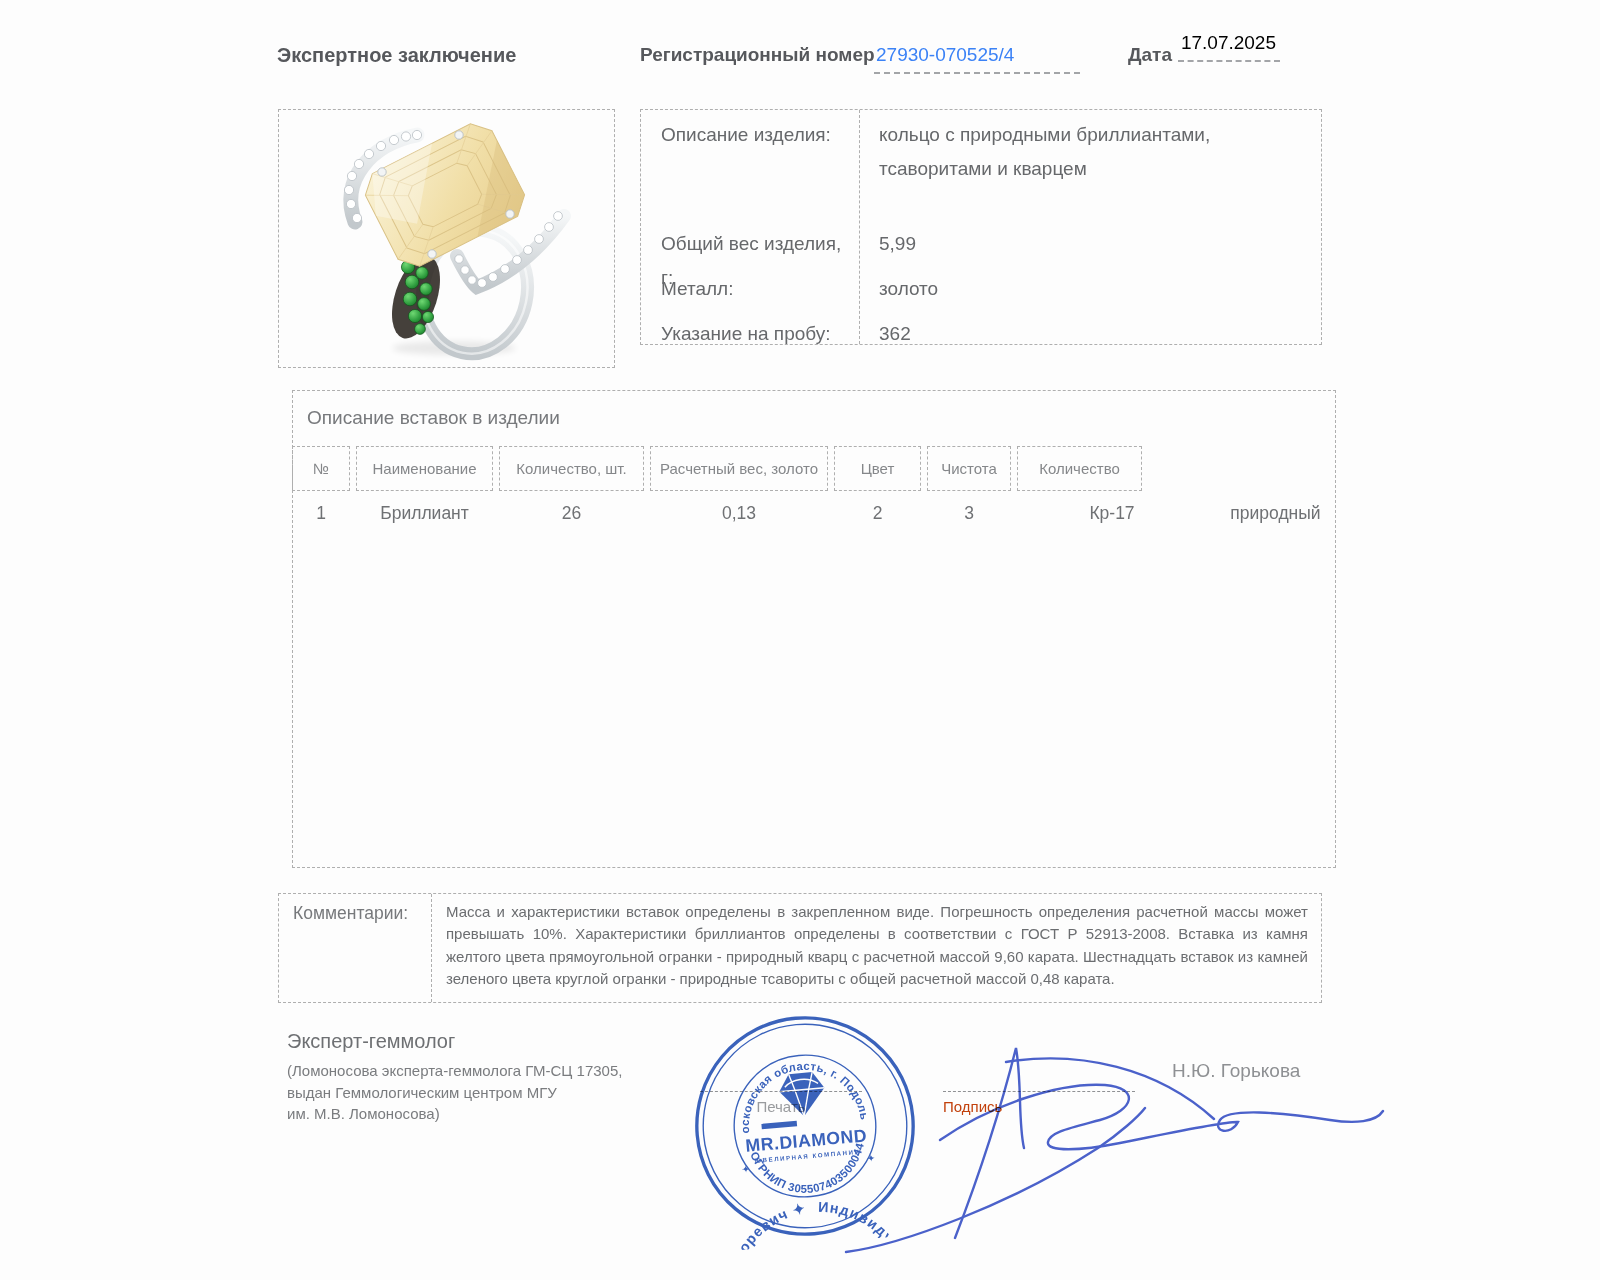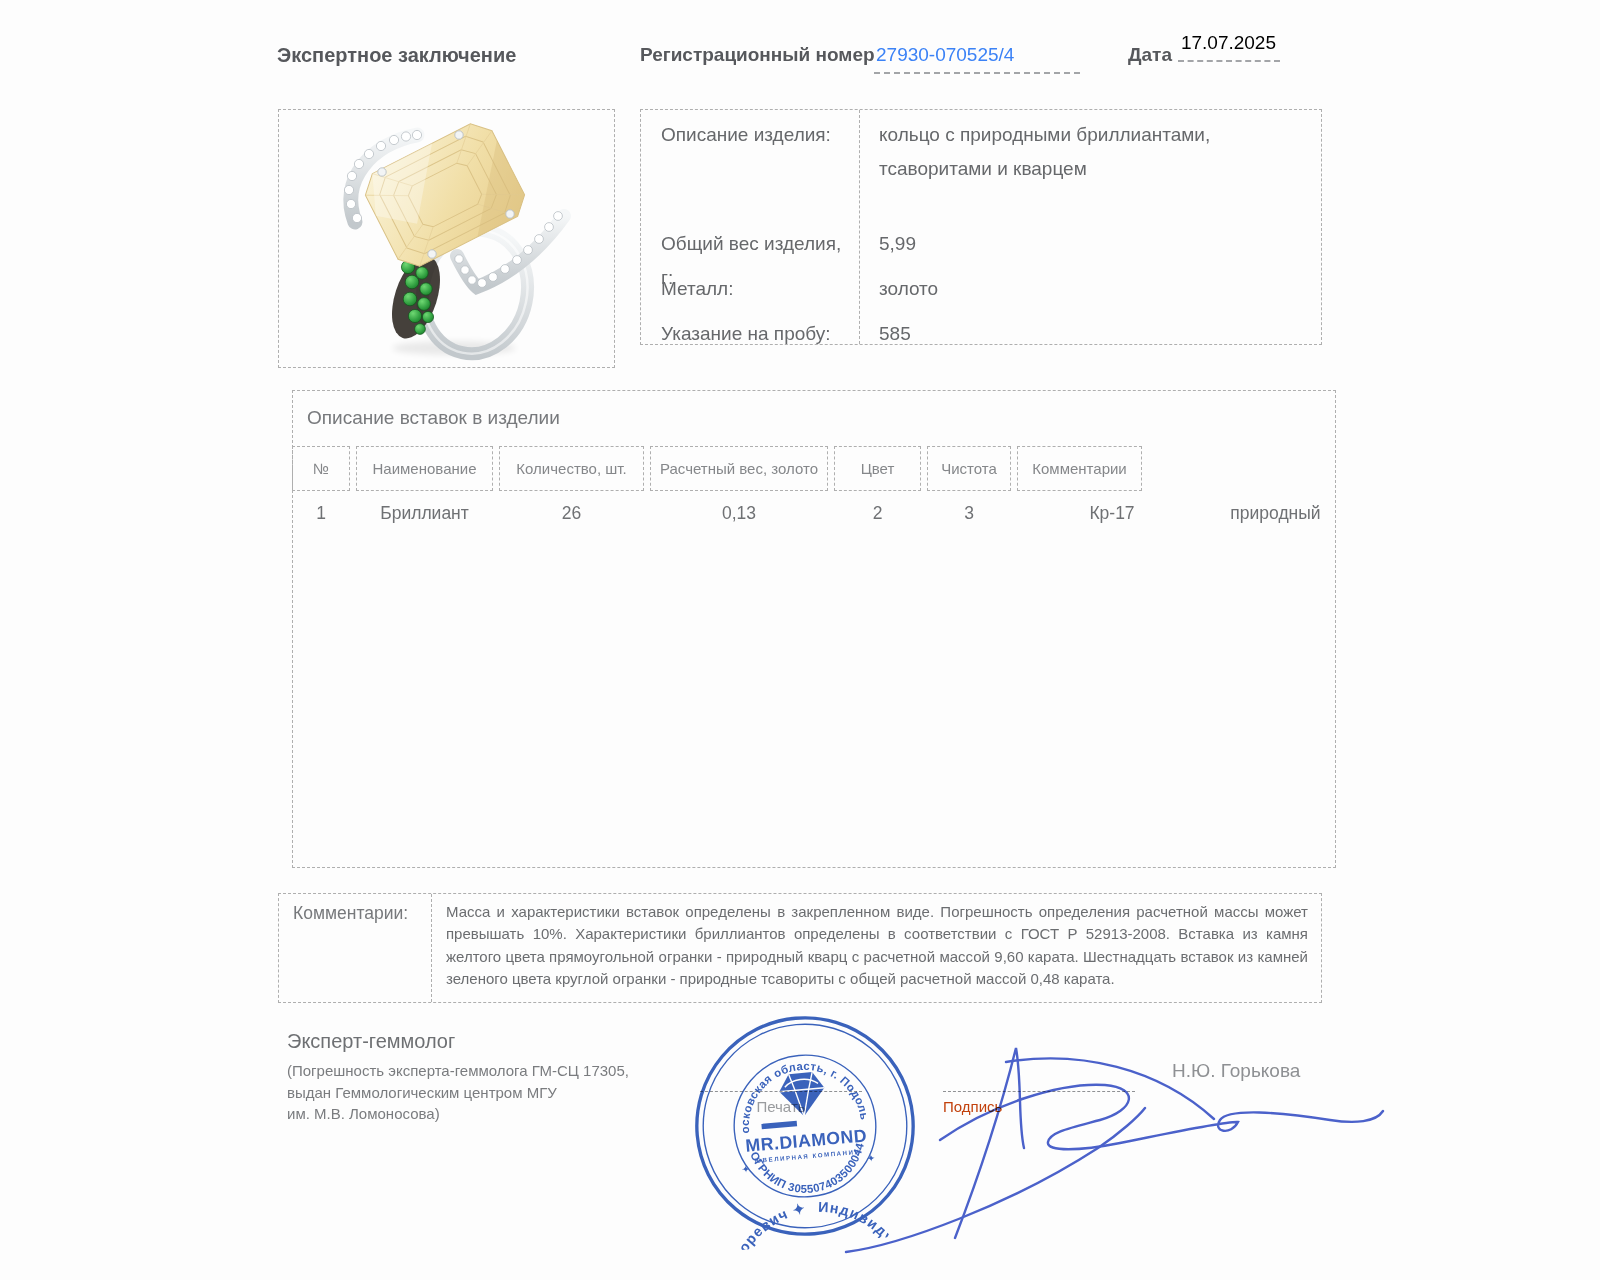--- a/index.html
+++ b/index.html
@@ -176,35 +176,35 @@
   <div class="desc-row" style="top:117px;">
     <div class="lbl">Общий вес изделия, г:</div>
     <div class="val">5,99</div>
   </div>
   <div class="desc-row" style="top:162px;">
     <div class="lbl">Металл:</div>
     <div class="val">золото</div>
   </div>
   <div class="desc-row" style="top:207px;">
     <div class="lbl">Указание на пробу:</div>
-    <div class="val">585</div>
+    <div class="val">362</div>
   </div>
 </div>
 
 <div class="dashedbox table-box">
   <div class="table-title">Описание вставок в изделии</div>
 
   <div class="thead">
     <div class="th c0">№</div>
     <div class="th c1">Наименование</div>
     <div class="th c2">Количество, шт.</div>
     <div class="th c3">Расчетный вес, золото</div>
     <div class="th c4">Цвет</div>
     <div class="th c5">Чистота</div>
-    <div class="th c7">Комментарии</div>
+    <div class="th c7">Количество</div>
   </div>
 
   <div class="trow">
     <div class="td c0">1</div>
     <div class="td c1">Бриллиант</div>
     <div class="td c2">26</div>
     <div class="td c3">0,13</div>
     <div class="td c4">2</div>
     <div class="td c5">3</div>
     <div class="td c6">Кр-17</div>
@@ -213,21 +213,21 @@
 </div>
 
 <div class="dashedbox comments-box">
   <div class="comments-divider"></div>
   <div class="comments-label">Комментарии:</div>
   <div class="comments-text">Масса и характеристики вставок определены в закрепленном виде. Погрешность определения расчетной массы может превышать 10%. Характеристики бриллиантов определены в соответствии с ГОСТ Р 52913-2008. Вставка из камня желтого цвета прямоугольной огранки - природный кварц с расчетной массой 9,60 карата. Шестнадцать вставок из камней зеленого цвета круглой огранки - природные тсавориты с общей расчетной массой 0,48 карата.</div>
 </div>
 
 <div class="abs expert-block">
   <div class="expert-title">Эксперт-геммолог</div>
-  <div class="cert-line">(Погрешность эксперта-геммолога ГМ-СЦ 17305,</div>
+  <div class="cert-line">(Ломоносова эксперта-геммолога ГМ-СЦ 17305,</div>
   <div class="cert-line">выдан Геммологическим центром МГУ</div>
   <div class="cert-line">им. М.В. Ломоносова)</div>
 </div>
 
 <div class="abs seal-line"></div>
 <div class="abs seal-label">Печать</div>
 <div class="abs sig-line"></div>
 <div class="abs sig-label">Подпись</div>
 <div class="abs expert-name">Н.Ю. Горькова</div>
 

